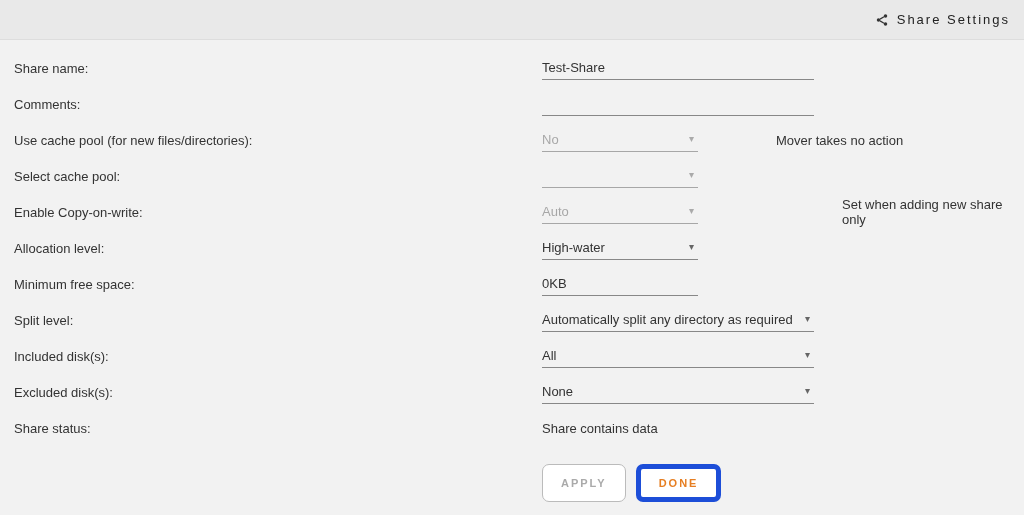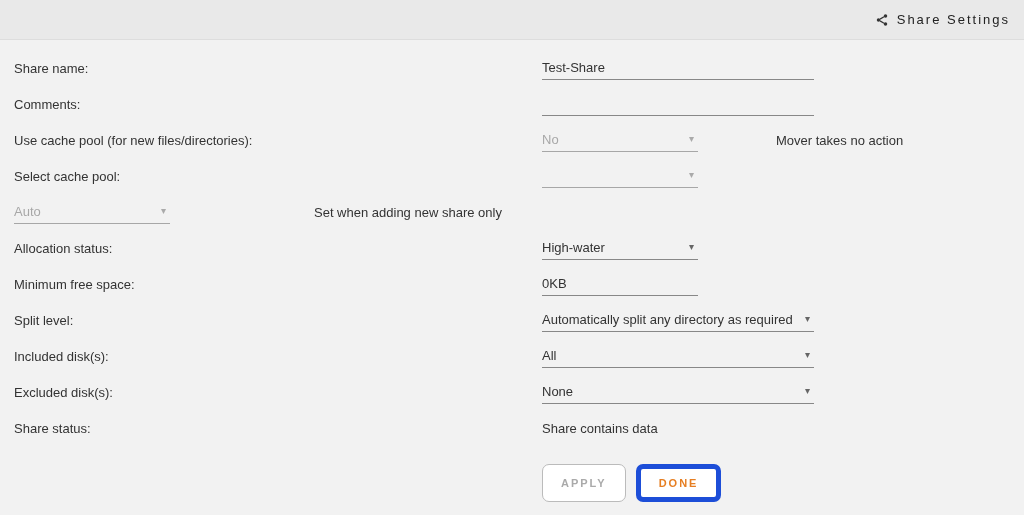--- a/index.html
+++ b/index.html
@@ -190,32 +190,33 @@
     <div class="control">
       <span class="select-wrap disabled">
         <select class="sel-narrow" disabled="">
           <option></option>
         </select>
       </span>
     </div>
   </div>
 
   <div class="form-row">
+    <div class="label">Enable Copy-on-write:</div>
     <div class="control">
       <span class="select-wrap disabled">
         <select class="sel-narrow" disabled="">
           <option>Auto</option>
         </select>
       </span>
     </div>
     <div class="hint" style="margin-left: 144px;">Set when adding new share only</div>
   </div>
 
   <div class="form-row">
-    <div class="label">Allocation status:</div>
+    <div class="label">Allocation level:</div>
     <div class="control">
       <span class="select-wrap">
         <select class="sel-narrow">
           <option>High-water</option>
         </select>
       </span>
     </div>
   </div>
 
   <div class="form-row">

